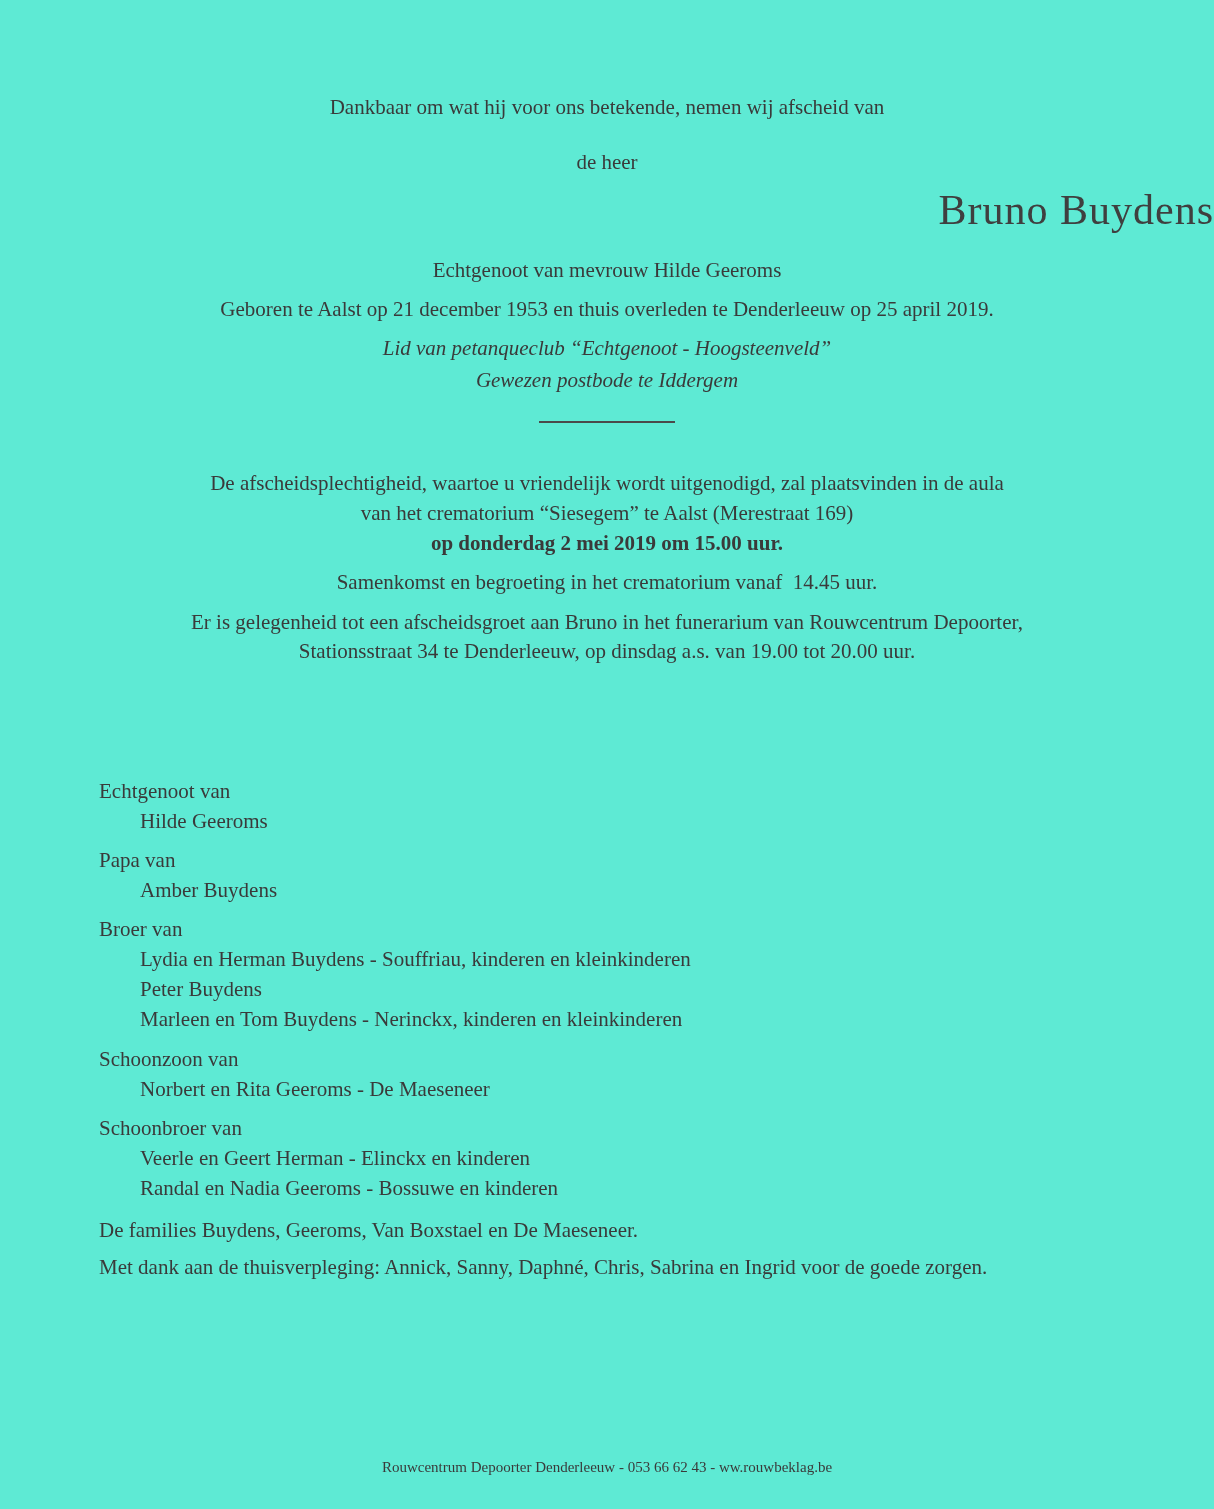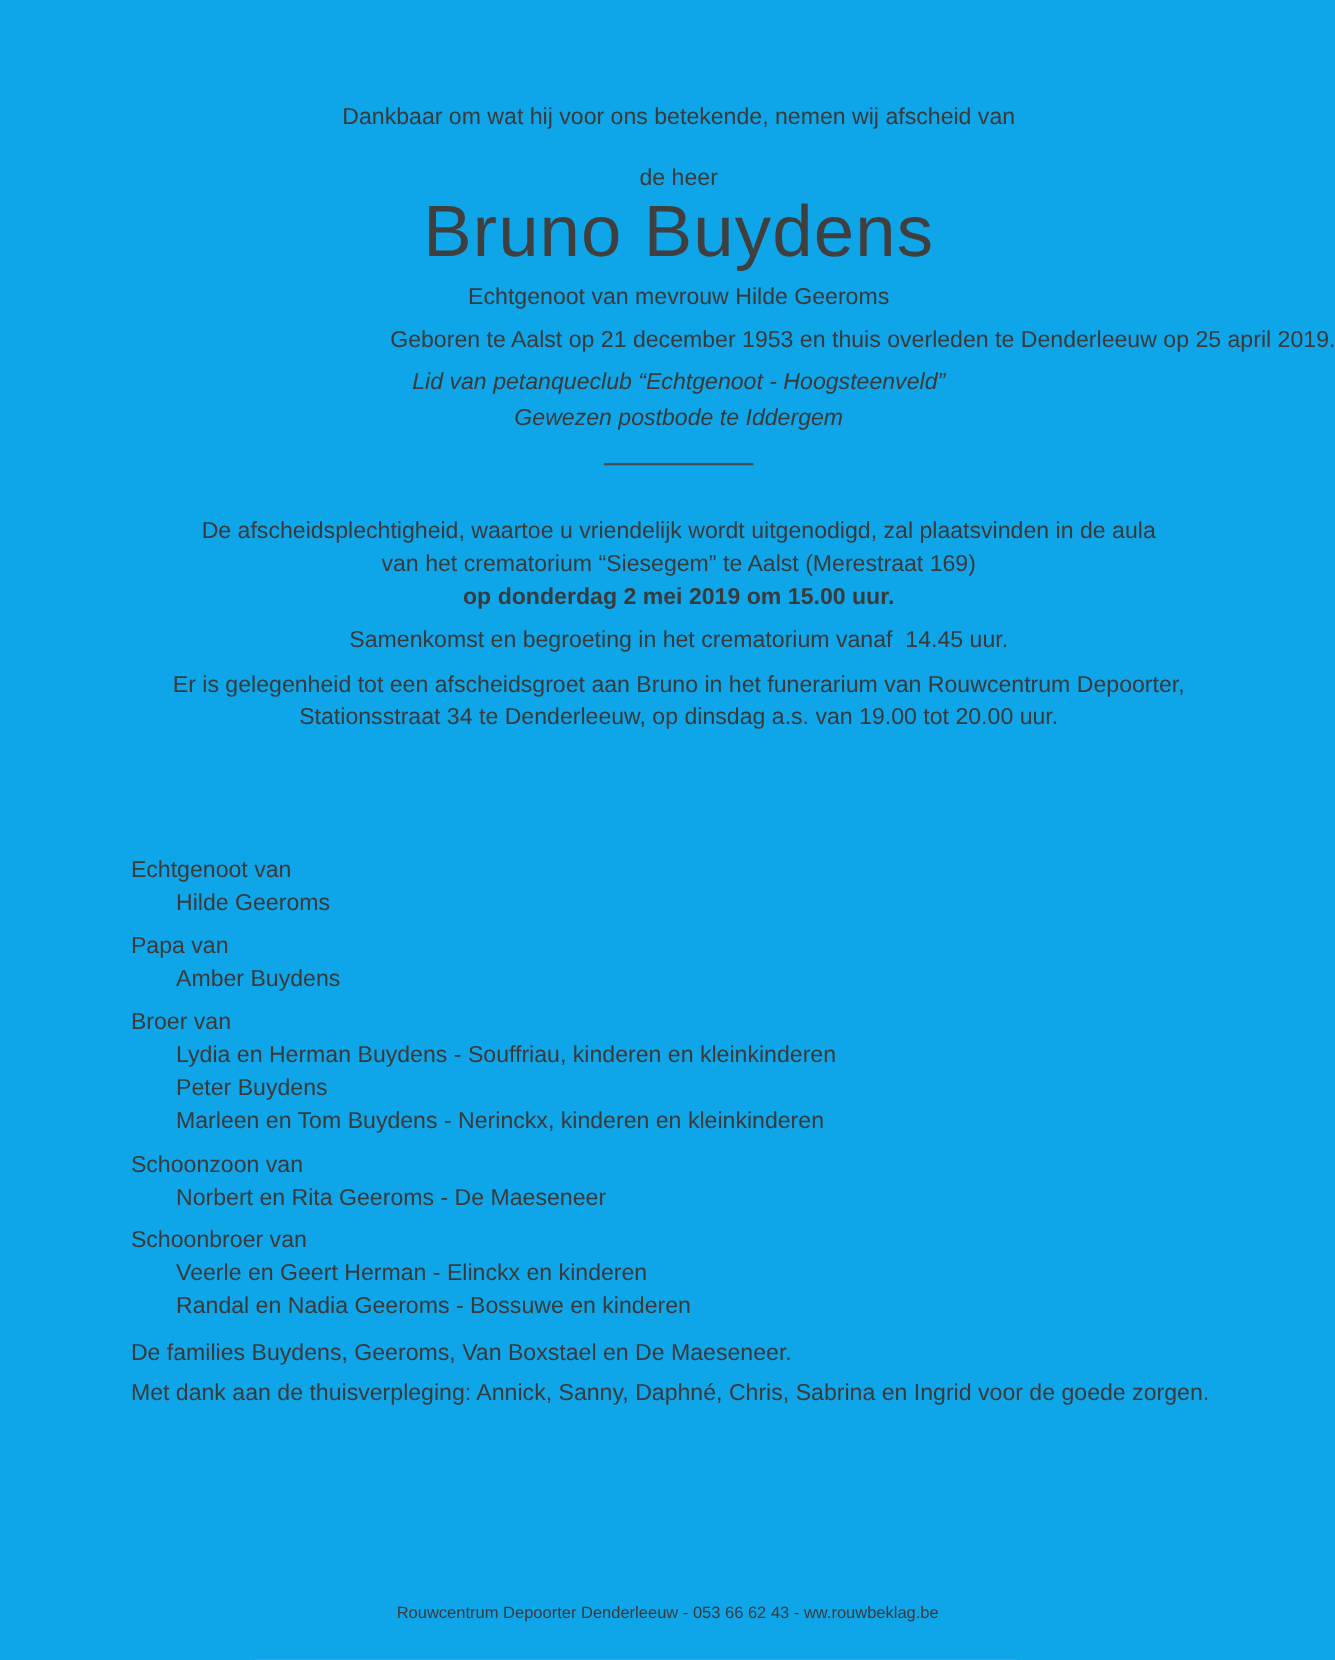--- a/index.html
+++ b/index.html
@@ -5,47 +5,46 @@
   html, body {
     margin: 0;
     padding: 0;
     background: #ffffff;
   }
   .sheet {
     position: relative;
     width: 1214px;
     height: 1509px;
     margin: 0 auto;
-    background: #0ea5e9;
-    font-family: Liberation Sans, sans-serif;
+    background: #5eead4;
+    font-family: Liberation Serif, serif;
     color: #3a3a3a;
     box-sizing: border-box;
     padding-top: 92px;
     overflow: hidden;
-    padding-left: 20px;
   }
   p { margin: 0; }
   .centered { text-align: center; }
   .body-line {
     font-size: 21px;
     line-height: 30px;
     font-weight: 400;
   }
   .honorific { margin-top: 25px; }
   .deceased-name {
     margin: 2px 0 0 0;
-    font-size: 66px;
+    font-size: 42px;
     line-height: 62px;
     font-weight: 200;
     letter-spacing: 1px;
     color: #3f3f3f;
-    text-align: center;
+    text-align: right;
   }
   .spouse-line   { margin-top: 14px; }
-  .birth-line    { margin-top: 9px; text-align: right; }
+  .birth-line    { margin-top: 9px; }
   .italic        { font-style: italic; }
   .membership-1  { margin-top: 9px; }
   .membership-2  { margin-top: 2px; }
   .divider {
     width: 136px;
     margin: 26px auto 0 auto;
     border: none;
     border-top: 2px solid #4a4a4a;
     height: 0;
   }

